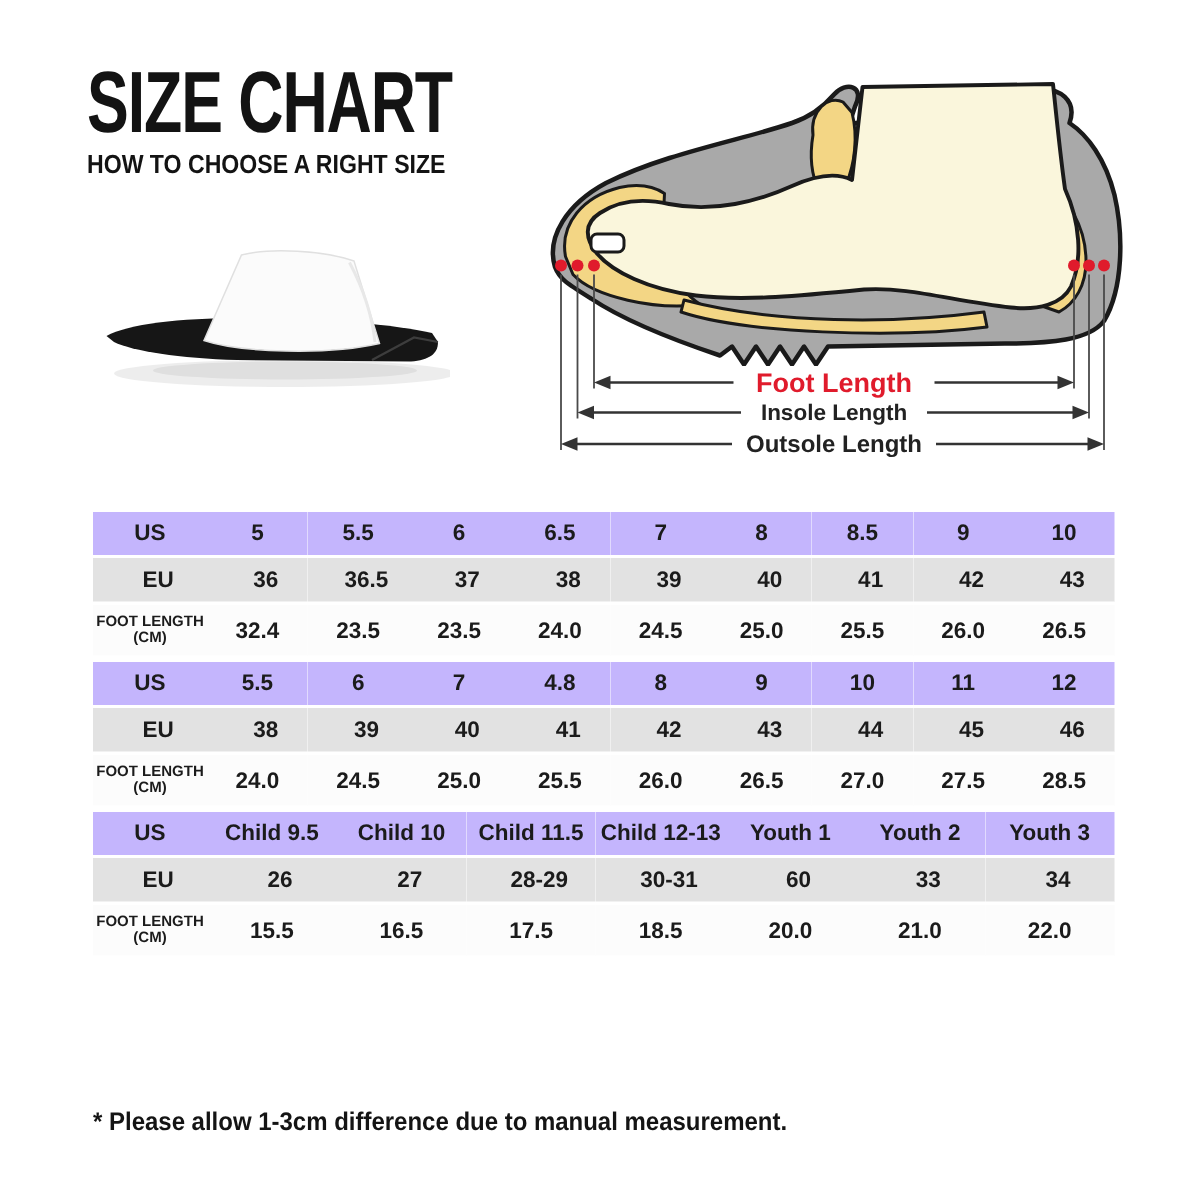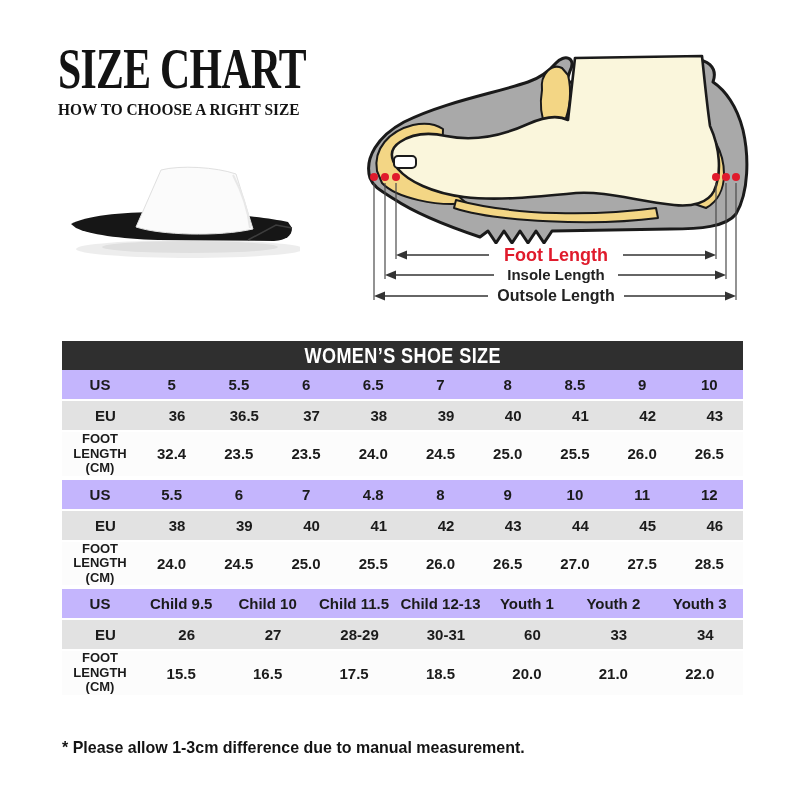--- a/index.html
+++ b/index.html
@@ -1,21 +1,21 @@
 <!DOCTYPE html>
 <html><head>
 <meta charset="utf-8">
 <style>
   html,body{margin:0;padding:0;background:#ffffff;}
   .page{
     position:relative;width:800px;height:800px;background:#ffffff;overflow:hidden;
     font-family:"Liberation Sans", sans-serif;color:#1b1b1b;
   }
   
-  .title-block{position:absolute;left:58px;top:42px;font-family:Liberation Serif, serif;}
+  .title-block{position:absolute;left:58px;top:42px;}
   .title-block h1{
     margin:0;font-size:58px;line-height:0.92;font-weight:bold;color:#131313;
     letter-spacing:-1px;transform:scaleX(0.72);transform-origin:left top;white-space:nowrap;
   }
   .title-block .subtitle{
     margin-top:4px;font-size:17.5px;font-weight:bold;color:#131313;
     transform:scaleX(0.88);transform-origin:left top;white-space:nowrap;letter-spacing:0px;
   }
   
   .sandal-svg{position:absolute;left:40px;top:150px;width:260px;height:160px;}
@@ -35,21 +35,21 @@
   }
   table{width:100%;border-collapse:collapse;table-layout:fixed;}
   td{
     text-align:center;vertical-align:middle;font-size:15px;font-weight:bold;color:#1b1b1b;
     border-bottom:2px solid #ffffff;padding:0;overflow:hidden;white-space:nowrap;
   }
   tr.r-us{background:#c4b5fd;}  tr.r-us td{height:29px;}
   tr.r-eu{background:#e2e2e2;}  tr.r-eu td{height:29px;padding-left:11px;}
   tr.r-cm{background:#fcfcfc;}  tr.r-cm td{height:34px;}
   td.rl{font-size:15px;}
-  td.rl-small{font-size:13px;line-height:1.12;white-space:normal;text-align:center;}
+  td.rl-small{font-size:10px;line-height:1.12;white-space:normal;text-align:center;}
   
   .footnote{
     position:absolute;left:62px;top:738px;margin:0;font-size:17px;font-weight:bold;color:#141414;
     transform:scaleX(0.94);transform-origin:left top;white-space:nowrap;
   }
 </style>
 </head>
 <body>
 
 <div class="page">
@@ -117,23 +117,20 @@
     <line class="dim-line" x1="26" y1="266" x2="372" y2="266"></line>
     <polygon points="18,266 29,261.5 29,270.5" fill="#333"></polygon>
     <polygon points="380,266 369,261.5 369,270.5" fill="#333"></polygon>
     <rect x="132" y="256" width="136" height="19" fill="#ffffff"></rect>
     <text class="dim-label" fill="#222222" x="200" y="271" font-size="16" font-weight="normal" text-anchor="middle">Outsole Length</text>
   </svg>
 
   <div class="tables">
 
     <section class="size-table">
-      <div class="band">
-        <span>WOMEN’S SHOE SIZE</span>
-      </div>
       <table>
         <colgroup>
             <col style="width:76px">
           </colgroup>
         <tbody>
         <tr class="r-us">
           <td class="rl">US</td>
           <td>5</td>
           <td>5.5</td>
           <td>6</td>

